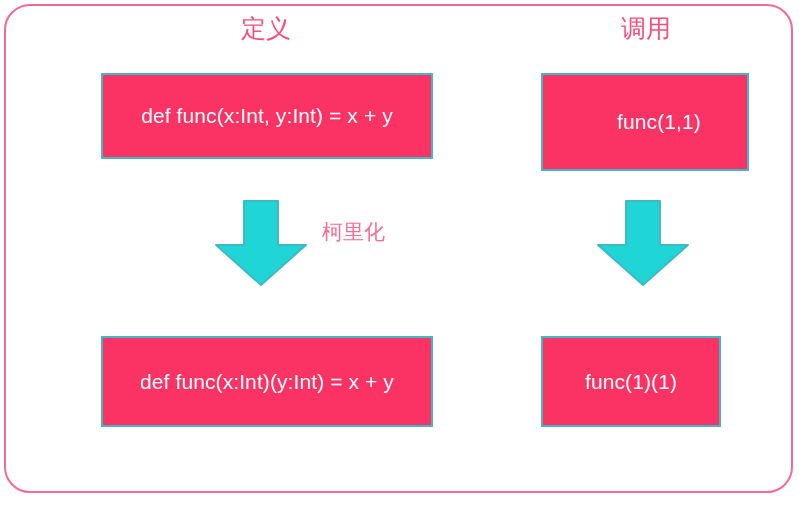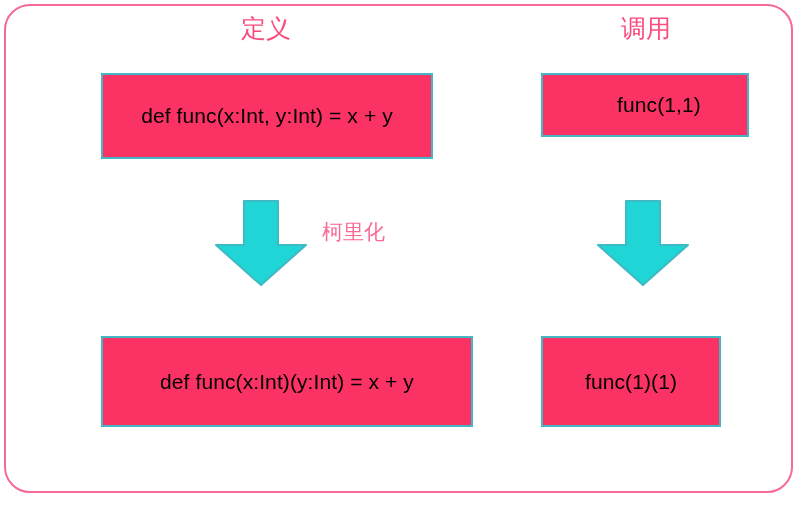--- a/index.html
+++ b/index.html
@@ -60,45 +60,45 @@
   .code-box {
     position: absolute;
     box-sizing: border-box;
     background: #fb3364;
     border: 2px solid #43b8c4;
     display: flex;
     align-items: center;
     justify-content: center;
   }
   .code-box .code-text {
-    color: #000000;
+    color: #ffffff;
     font-size: 21px;
     line-height: 26px;
     white-space: nowrap;
     letter-spacing: 0.1px;
     font-family: "Liberation Sans", "DejaVu Sans", sans-serif;
   }
 
   #box-def-uncurried {
     left: 101px;
     top: 73px;
     width: 332px;
     height: 86px;
   }
   #box-def-curried {
     left: 101px;
     top: 336px;
-    width: 372px;
+    width: 332px;
     height: 91px;
   }
   #box-call-uncurried {
     left: 541px;
     top: 73px;
     width: 208px;
-    height: 64px;
+    height: 98px;
     padding-left: 28px;
   }
   #box-call-curried {
     left: 541px;
     top: 336px;
     width: 180px;
     height: 91px;
   }
 
   

